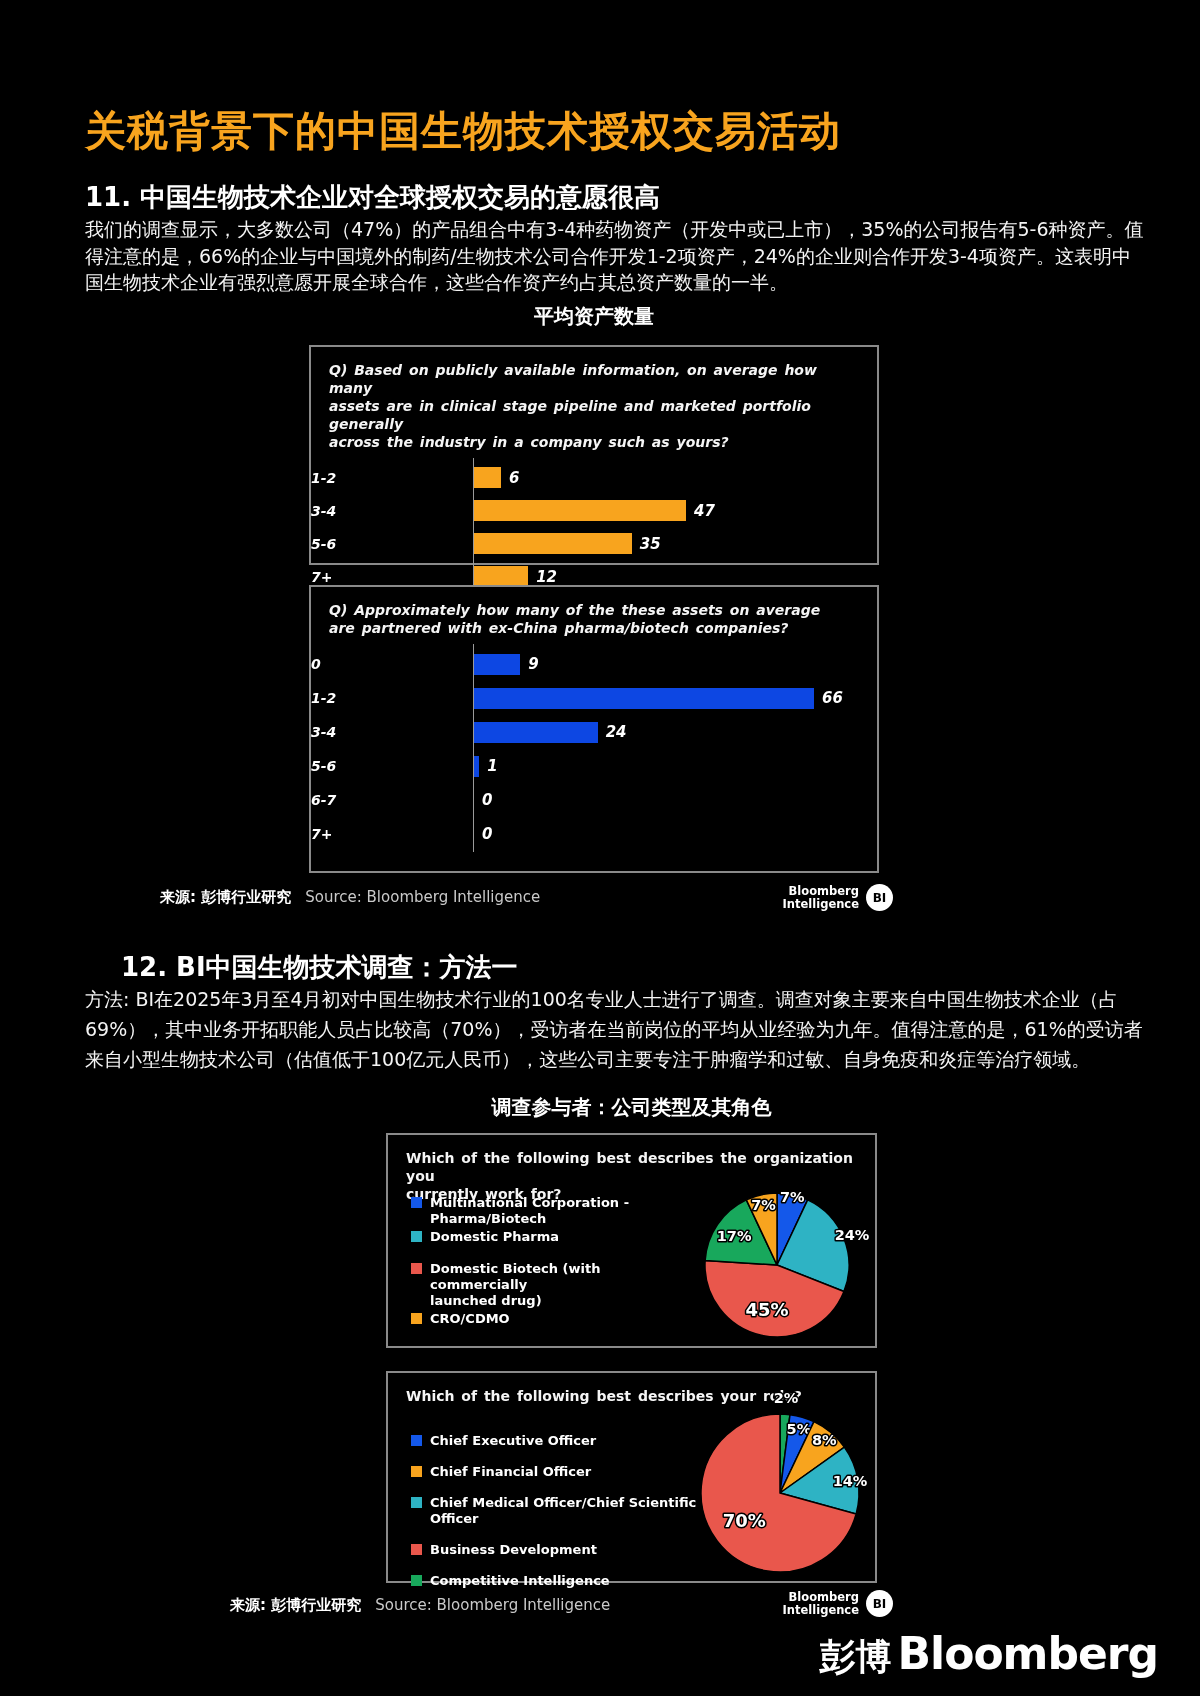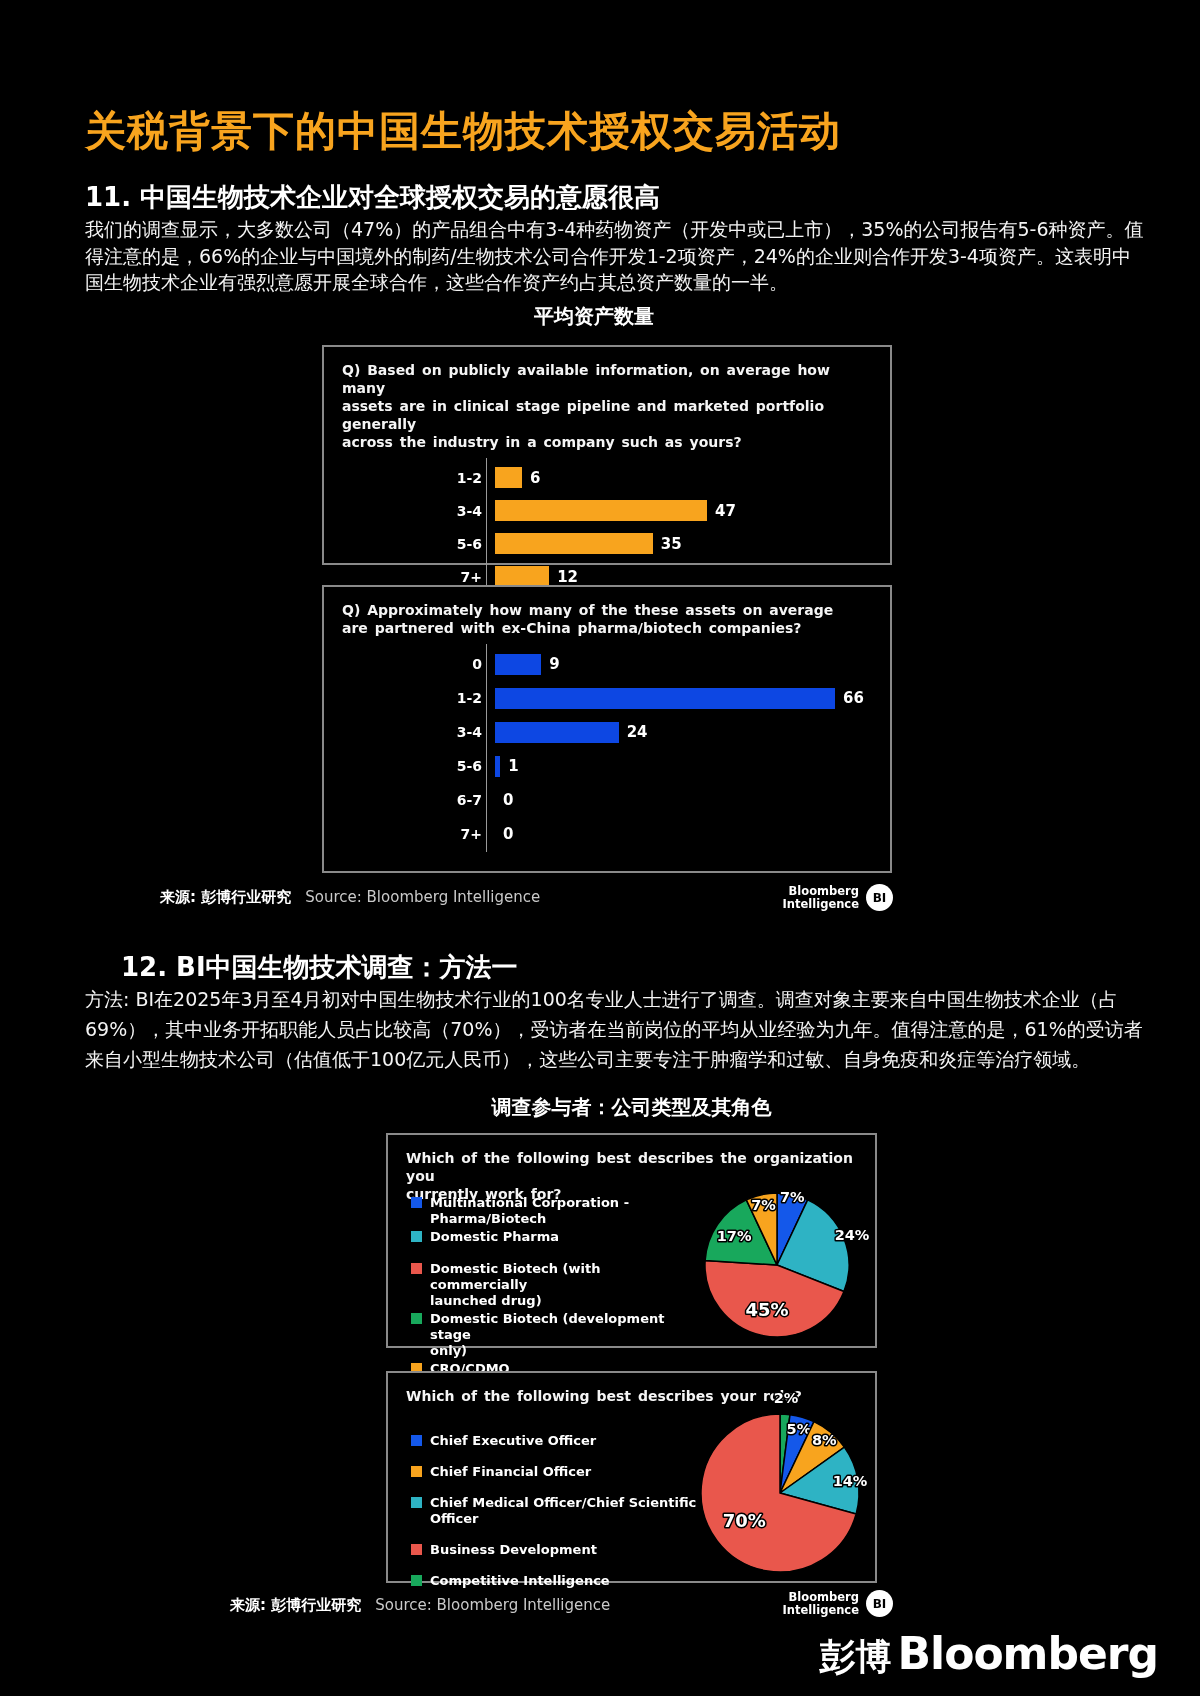--- a/index.html
+++ b/index.html
@@ -7,30 +7,30 @@
          font-family:"DejaVu Sans","Liberation Sans",sans-serif; color:#fff; }
   .abs { position:absolute; }
 
   .doc-title { left:85px; top:104px; font-size:41px; font-weight:700; color:#F8A41E; letter-spacing:1px; }
   .sec-heading { left:85px; font-size:26px; font-weight:700; color:#fff; }
   .sec-body { left:85px; width:1062px; font-size:19px; line-height:26.5px; color:#f4f4f4; }
 
   .chart-group-title { left:309px; width:570px; text-align:center; font-size:20px; font-weight:700; }
   .chart-group-title.t2 { left:386px; width:491px; }
 
-  .chart-box { left:322px; width:570px; background:#000; border:2px solid #8a8a8a; box-sizing:border-box; }
+  .chart-box { left:309px; width:570px; background:#000; border:2px solid #8a8a8a; box-sizing:border-box;font-style:italic; }
   .pie-box { left:386px; width:491px; background:#000; border:2px solid #8a8a8a; box-sizing:border-box; }
 
   .q { margin:14px 18px 0 18px; font-size:14px; font-weight:700; color:#f5f5f5;
        line-height:18px; word-spacing:2px; white-space:pre-line; }
 
   .bars { position:relative; margin-top:10px; }
   .bars::before { content:""; position:absolute; left:162px; top:-3px; bottom:-1px; width:1px; background:#9a9a9a; }
   .bar-row { display:flex; align-items:center; height:var(--rowh,33px); }
-  .bar-cat { width:150px; padding-right:12px; text-align:right; font-size:14px; font-weight:700; flex:none;padding-left:8px; }
+  .bar-cat { width:150px; padding-right:12px; text-align:left; font-size:14px; font-weight:700; flex:none; }
   .bar-zone { display:flex; align-items:center; margin-left:1px; }
   .bar { height:21px; flex:none; }
   .bar-val { margin-left:8px; font-size:15px; font-weight:700; }
 
   .legend { position:absolute; left:23px; top:60px; }
   .pbox1 .legend { width:288px; }
   .pbox2 .legend { width:345px; }
   .legend-item { display:flex; align-items:flex-start; gap:8px; font-size:13px; font-weight:700;
                  line-height:16px; margin-bottom:2px; }
   .pbox1 .legend-item:nth-child(3) { margin-top:16px; }
@@ -179,25 +179,20 @@
 Pharma/Biotech</div>
         </div>
         <div class="legend-item">
           <div class="legend-swatch" style="background: rgb(46, 179, 196);"></div>
           <div class="legend-label">Domestic Pharma</div>
         </div>
         <div class="legend-item">
           <div class="legend-swatch" style="background: rgb(233, 87, 76);"></div>
           <div class="legend-label">Domestic Biotech (with commercially
 launched drug)</div>
-        </div>
-        <div class="legend-item">
-          <div class="legend-swatch" style="background: rgb(24, 168, 92);"></div>
-          <div class="legend-label">Domestic Biotech (development stage
-only)</div>
         </div>
         <div class="legend-item">
           <div class="legend-swatch" style="background: rgb(248, 164, 30);"></div>
           <div class="legend-label">CRO/CDMO</div>
         </div>
       </div>
     <div class="pie" style="left:279px; top:20px;"><svg viewBox="-110 -110 220 220" width="220" height="220">
           <path d="M0,0 L0.00,-72.00 A72,72 0 0 1 30.66,-65.15 Z" fill="#1458EA" stroke="#000" stroke-width="1.5"></path>
           <text x="15.2" y="-68.2" text-anchor="middle" dominant-baseline="central" font-size="14.5" class="pie-pct">7%</text>
           <path d="M0,0 L30.66,-65.15 A72,72 0 0 1 66.94,26.50 Z" fill="#2EB3C4" stroke="#000" stroke-width="1.5"></path>

